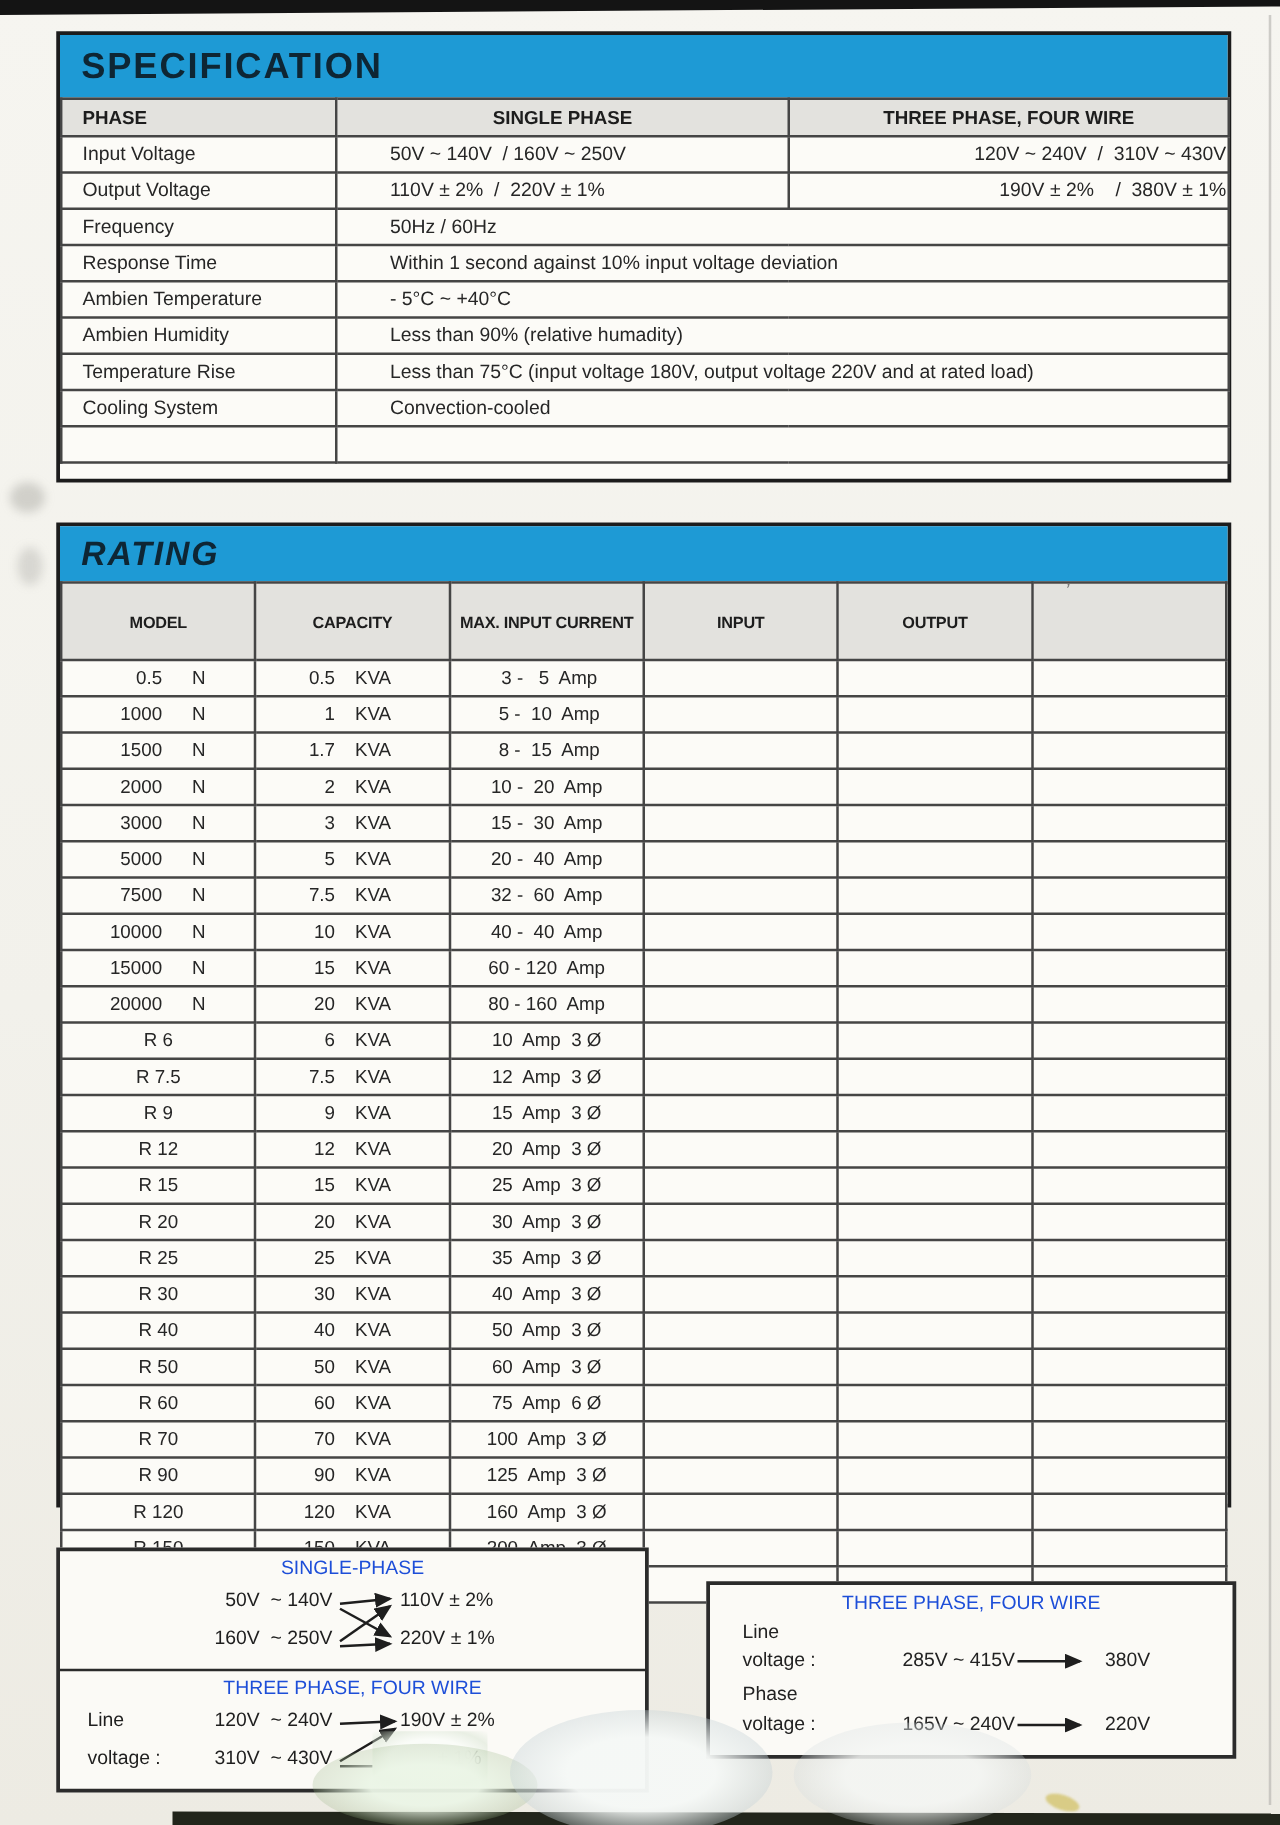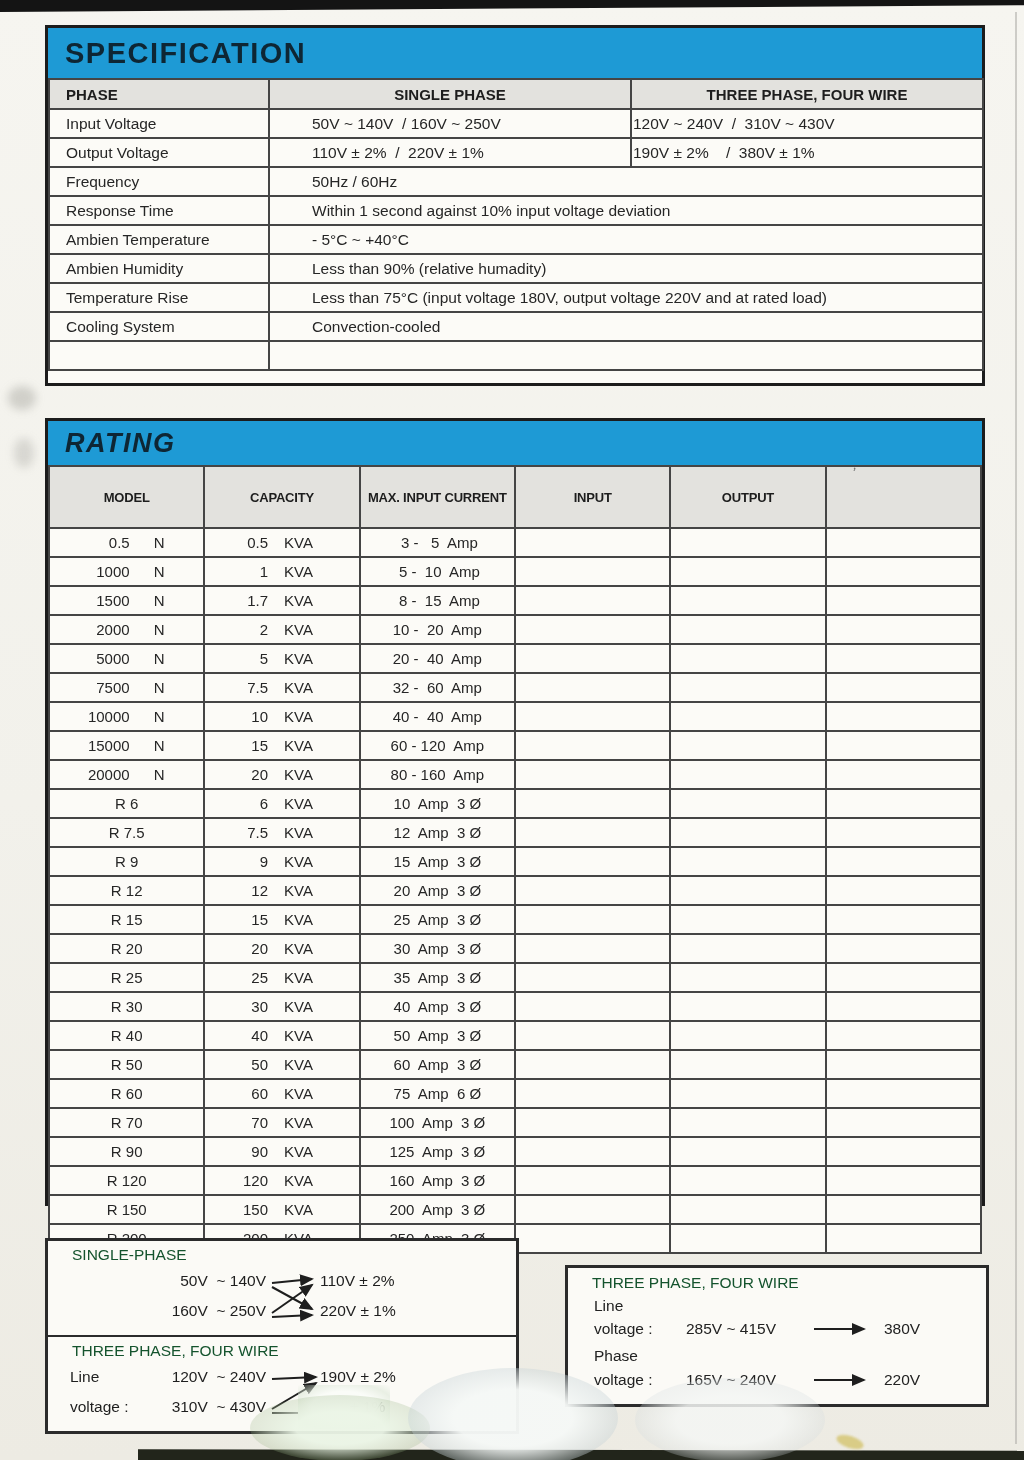--- a/index.html
+++ b/index.html
@@ -37,48 +37,48 @@
   table{border-collapse:collapse; table-layout:fixed; position:absolute; left:0; width:934px; background:#fcfbf7;}
   #spec-table{top:50px;}
   #rating-table{top:44px;}
   th,td{border:2px solid #454545; overflow:hidden;}
   th{background:#e3e2de; color:#1d1d1d;}
   #spec-table th{height:26px; font-size:15px;}
   #spec-table th.s-phase{text-align:left; padding-left:16px;}
   #spec-table td{height:25px; font-size:15.5px; color:#262626; white-space:pre;}
   td.s-label{padding-left:16px;}
   td.s-value{padding-left:42px;}
-  td.s-three{text-align:left;margin-left:22px;}
+  td.s-three{text-align:right;margin-left:22px;}
   #rating-table th{height:28px; font-size:13px; letter-spacing:-0.2px; padding:16px 1px;}
   #rating-table td{height:25px; font-size:15px; color:#262626; text-align:center; white-space:pre;}
   .m-wrap{display:inline-flex; align-items:baseline;}
   .m-num{display:inline-block; width:64px; text-align:right;}
   .m-sfx{display:inline-block; width:34px; text-align:left; padding-left:24px;}
   .c-num{display:inline-block; width:40px; text-align:right;}
   .c-unit{display:inline-block; width:52px; text-align:left; padding-left:16px;}
   
   .vbox{position:absolute; background:#fbfaf6; border:3px solid #2b2b2b; z-index:2;}
   #box-left{left:45px; top:1238px; width:468px; height:190px;}
   .vsec{position:relative; height:94px;}
   .vsec + .vsec{border-top:2px solid #2b2b2b;}
-  .bx-title{position:absolute; top:5px; left:0; width:100%; font-size:15.5px; color:#14532d;padding-left:24px;}
+  .bx-title{position:absolute; top:5px; left:0; width:100%; text-align:center; font-size:15.5px; color:#1d4ed8;}
   .bx-row{position:absolute; left:0; width:100%; font-size:15.5px; color:#1e1e1e;}
   .bx-from{display:inline-block; width:218px; text-align:right; white-space:pre;}
   .bx-to{position:absolute; left:272px; white-space:pre;}
   .bx-to2{position:absolute; left:302px; white-space:pre;}
   .bx-label{position:absolute; left:22px; font-size:15.5px; color:#1e1e1e;}
   .arrow-svg{position:absolute; left:0; top:0; pointer-events:none;}
   .whiteout{position:absolute; left:250px; top:48px; width:92px; height:44px; z-index:3;
             background:radial-gradient(ellipse at center, rgba(250,252,248,.98) 50%, rgba(215,228,210,.5) 78%, rgba(215,228,210,0) 100%);}
   #box-right{left:565px; top:1265px; width:418px; height:136px;}
   #box-right .bx-title{top:6px;}
   .r-label{position:absolute; left:26px; font-size:15.5px;}
   .r-row{position:absolute; left:26px; font-size:15.5px; display:flex; align-items:center;}
   .r-cap{display:inline-block; width:92px;}
-  .r-from{display:inline-block; width:126px; white-space:pre;}
+  .r-from{display:inline-block; width:126px; white-space:pre;text-align:right;}
   .r-to{display:inline-block; margin-left:10px;}
 </style>
 </head>
 <body>
 
 <div class="page">
 
   <div class="strip-top"></div>
   <div class="strip-bottom"></div>
   <div class="edge-right"></div>
@@ -183,20 +183,28 @@
             <td><span class="c-num">1.7</span><span class="c-unit">KVA</span></td>
             <td class="cur"> 8 -  15  Amp</td>
             <td></td>
             <td></td>
             <td></td>
           </tr>
           <tr>
             <td><span class="m-wrap"><span class="m-num">2000</span><span class="m-sfx">N</span></span></td>
             <td><span class="c-num">2</span><span class="c-unit">KVA</span></td>
             <td class="cur">10 -  20  Amp</td>
+            <td></td>
+            <td></td>
+            <td></td>
+          </tr>
+          <tr>
+            <td><span class="m-wrap"><span class="m-num">3000</span><span class="m-sfx">N</span></span></td>
+            <td><span class="c-num">3</span><span class="c-unit">KVA</span></td>
+            <td class="cur">15 -  30  Amp</td>
             <td></td>
             <td></td>
             <td></td>
           </tr>
           <tr>
             <td><span class="m-wrap"><span class="m-num">5000</span><span class="m-sfx">N</span></span></td>
             <td><span class="c-num">5</span><span class="c-unit">KVA</span></td>
             <td class="cur">20 -  40  Amp</td>
             <td></td>
             <td></td>

